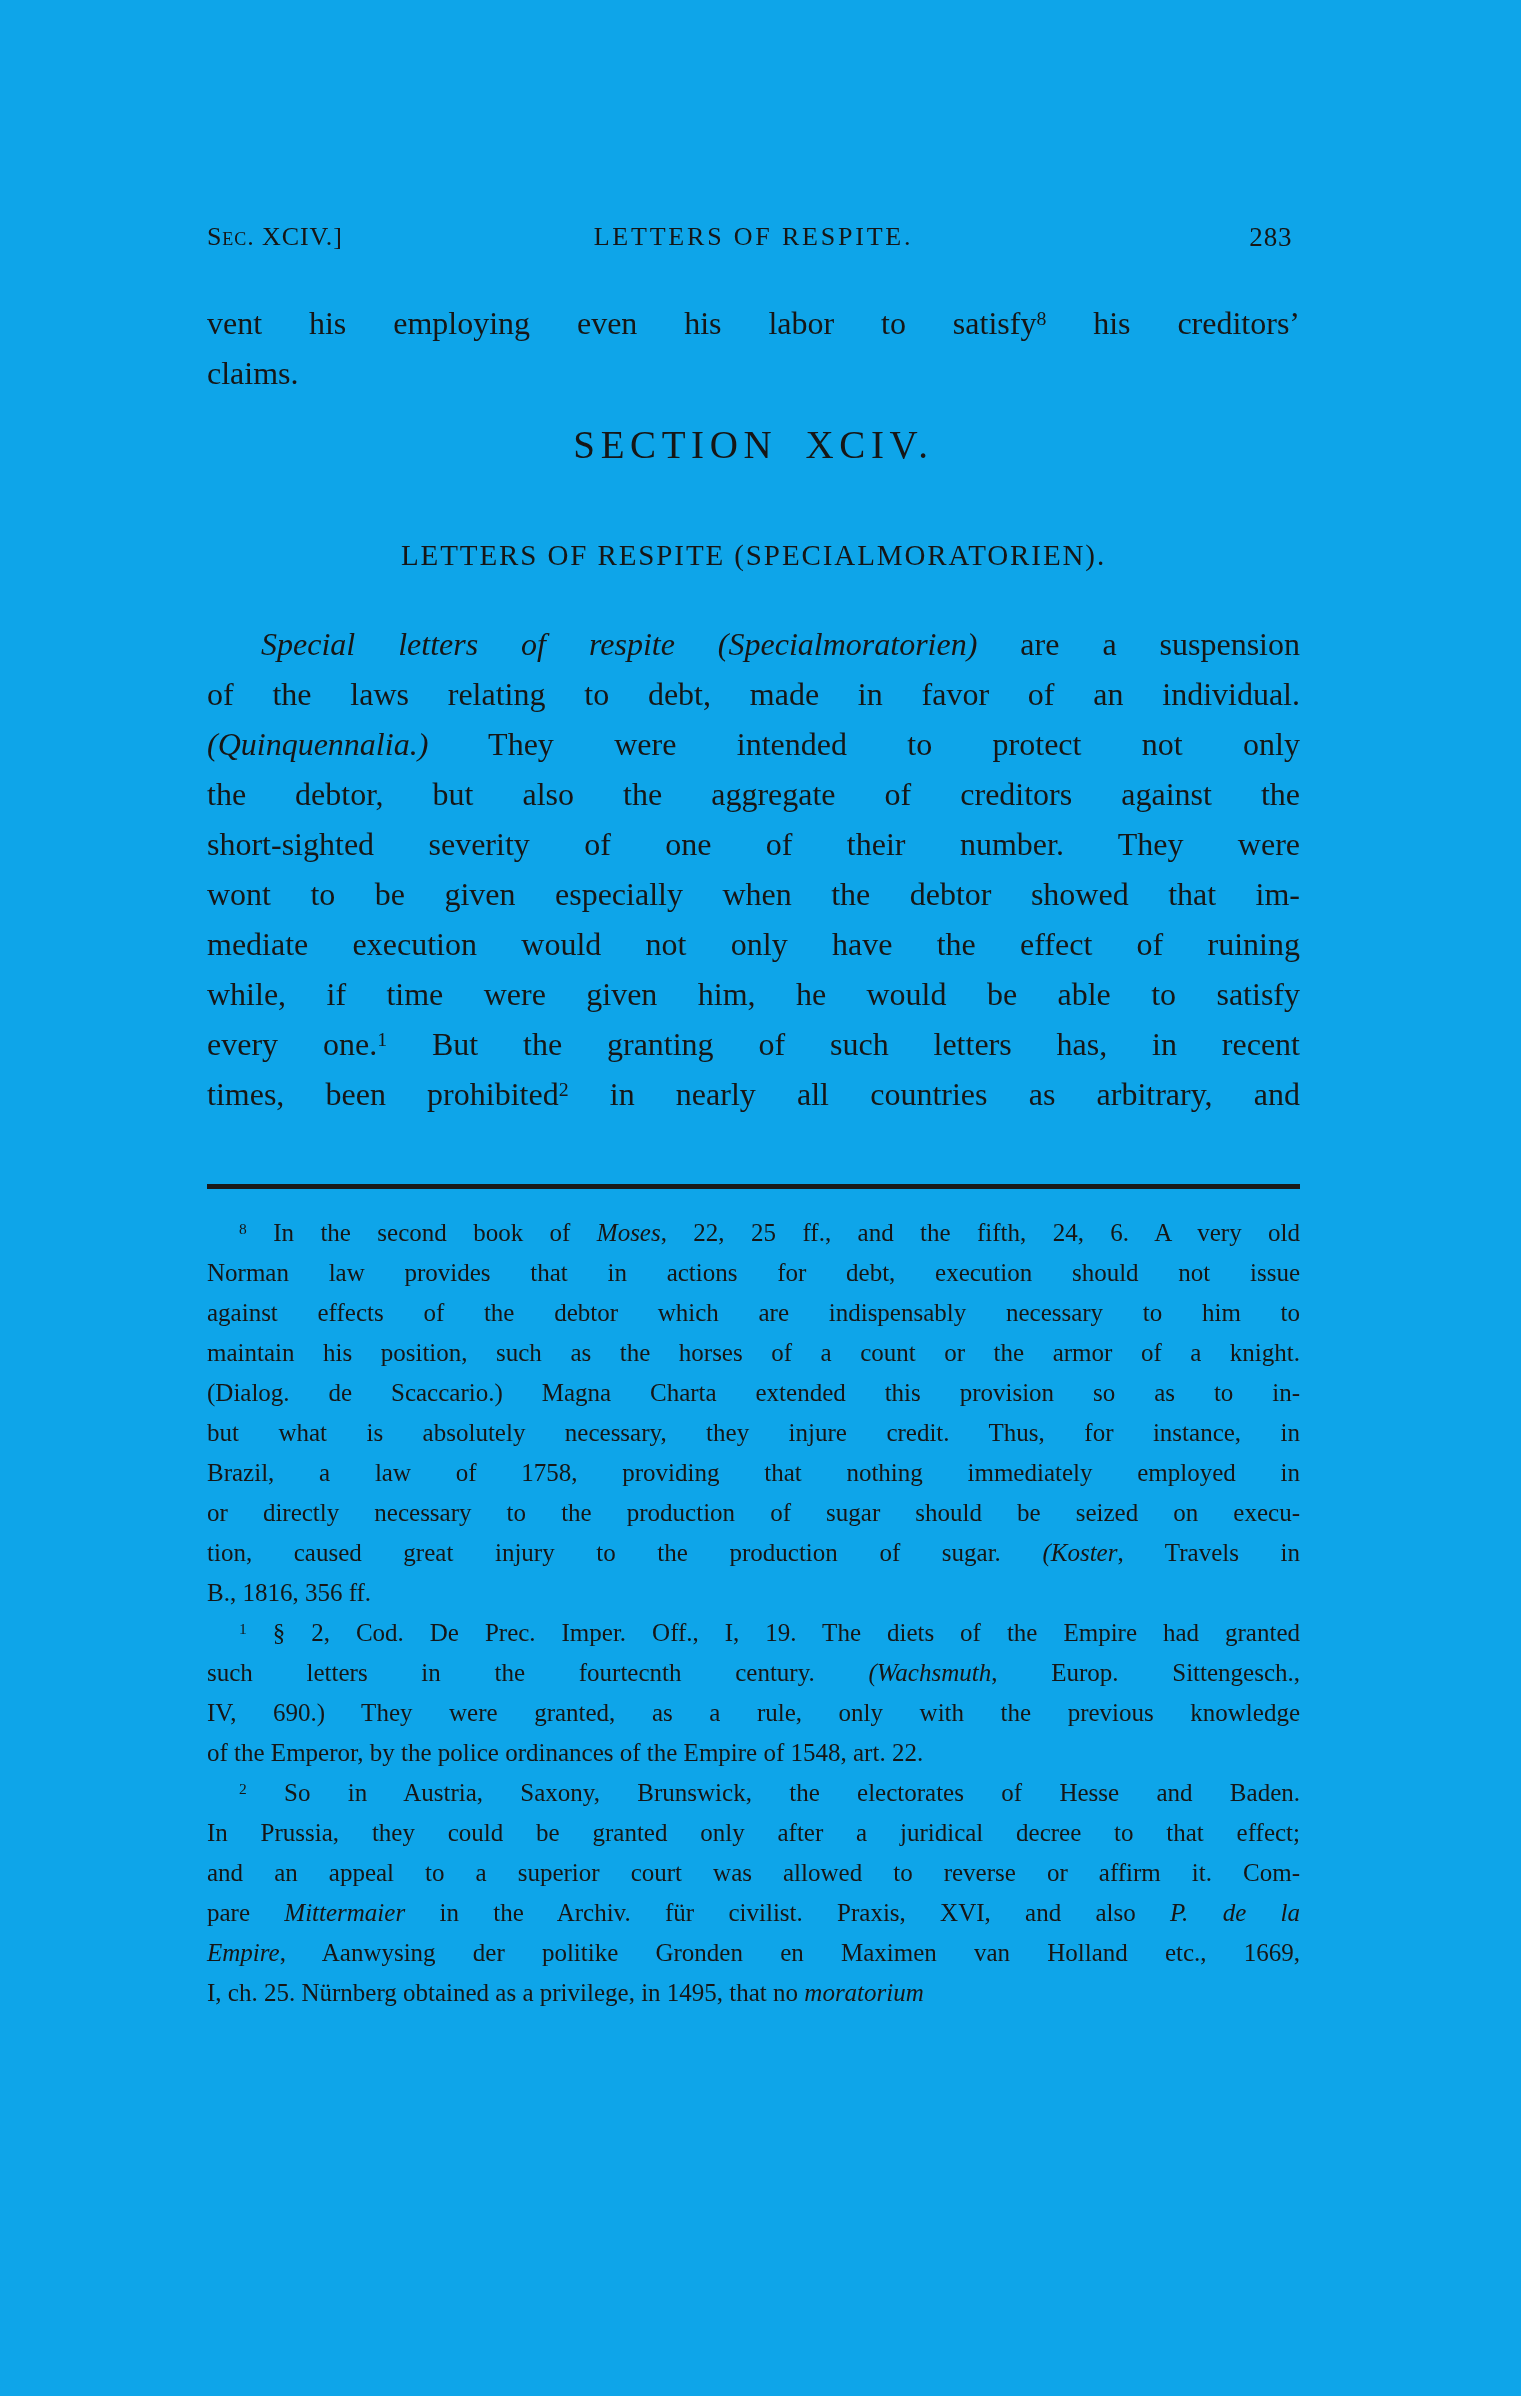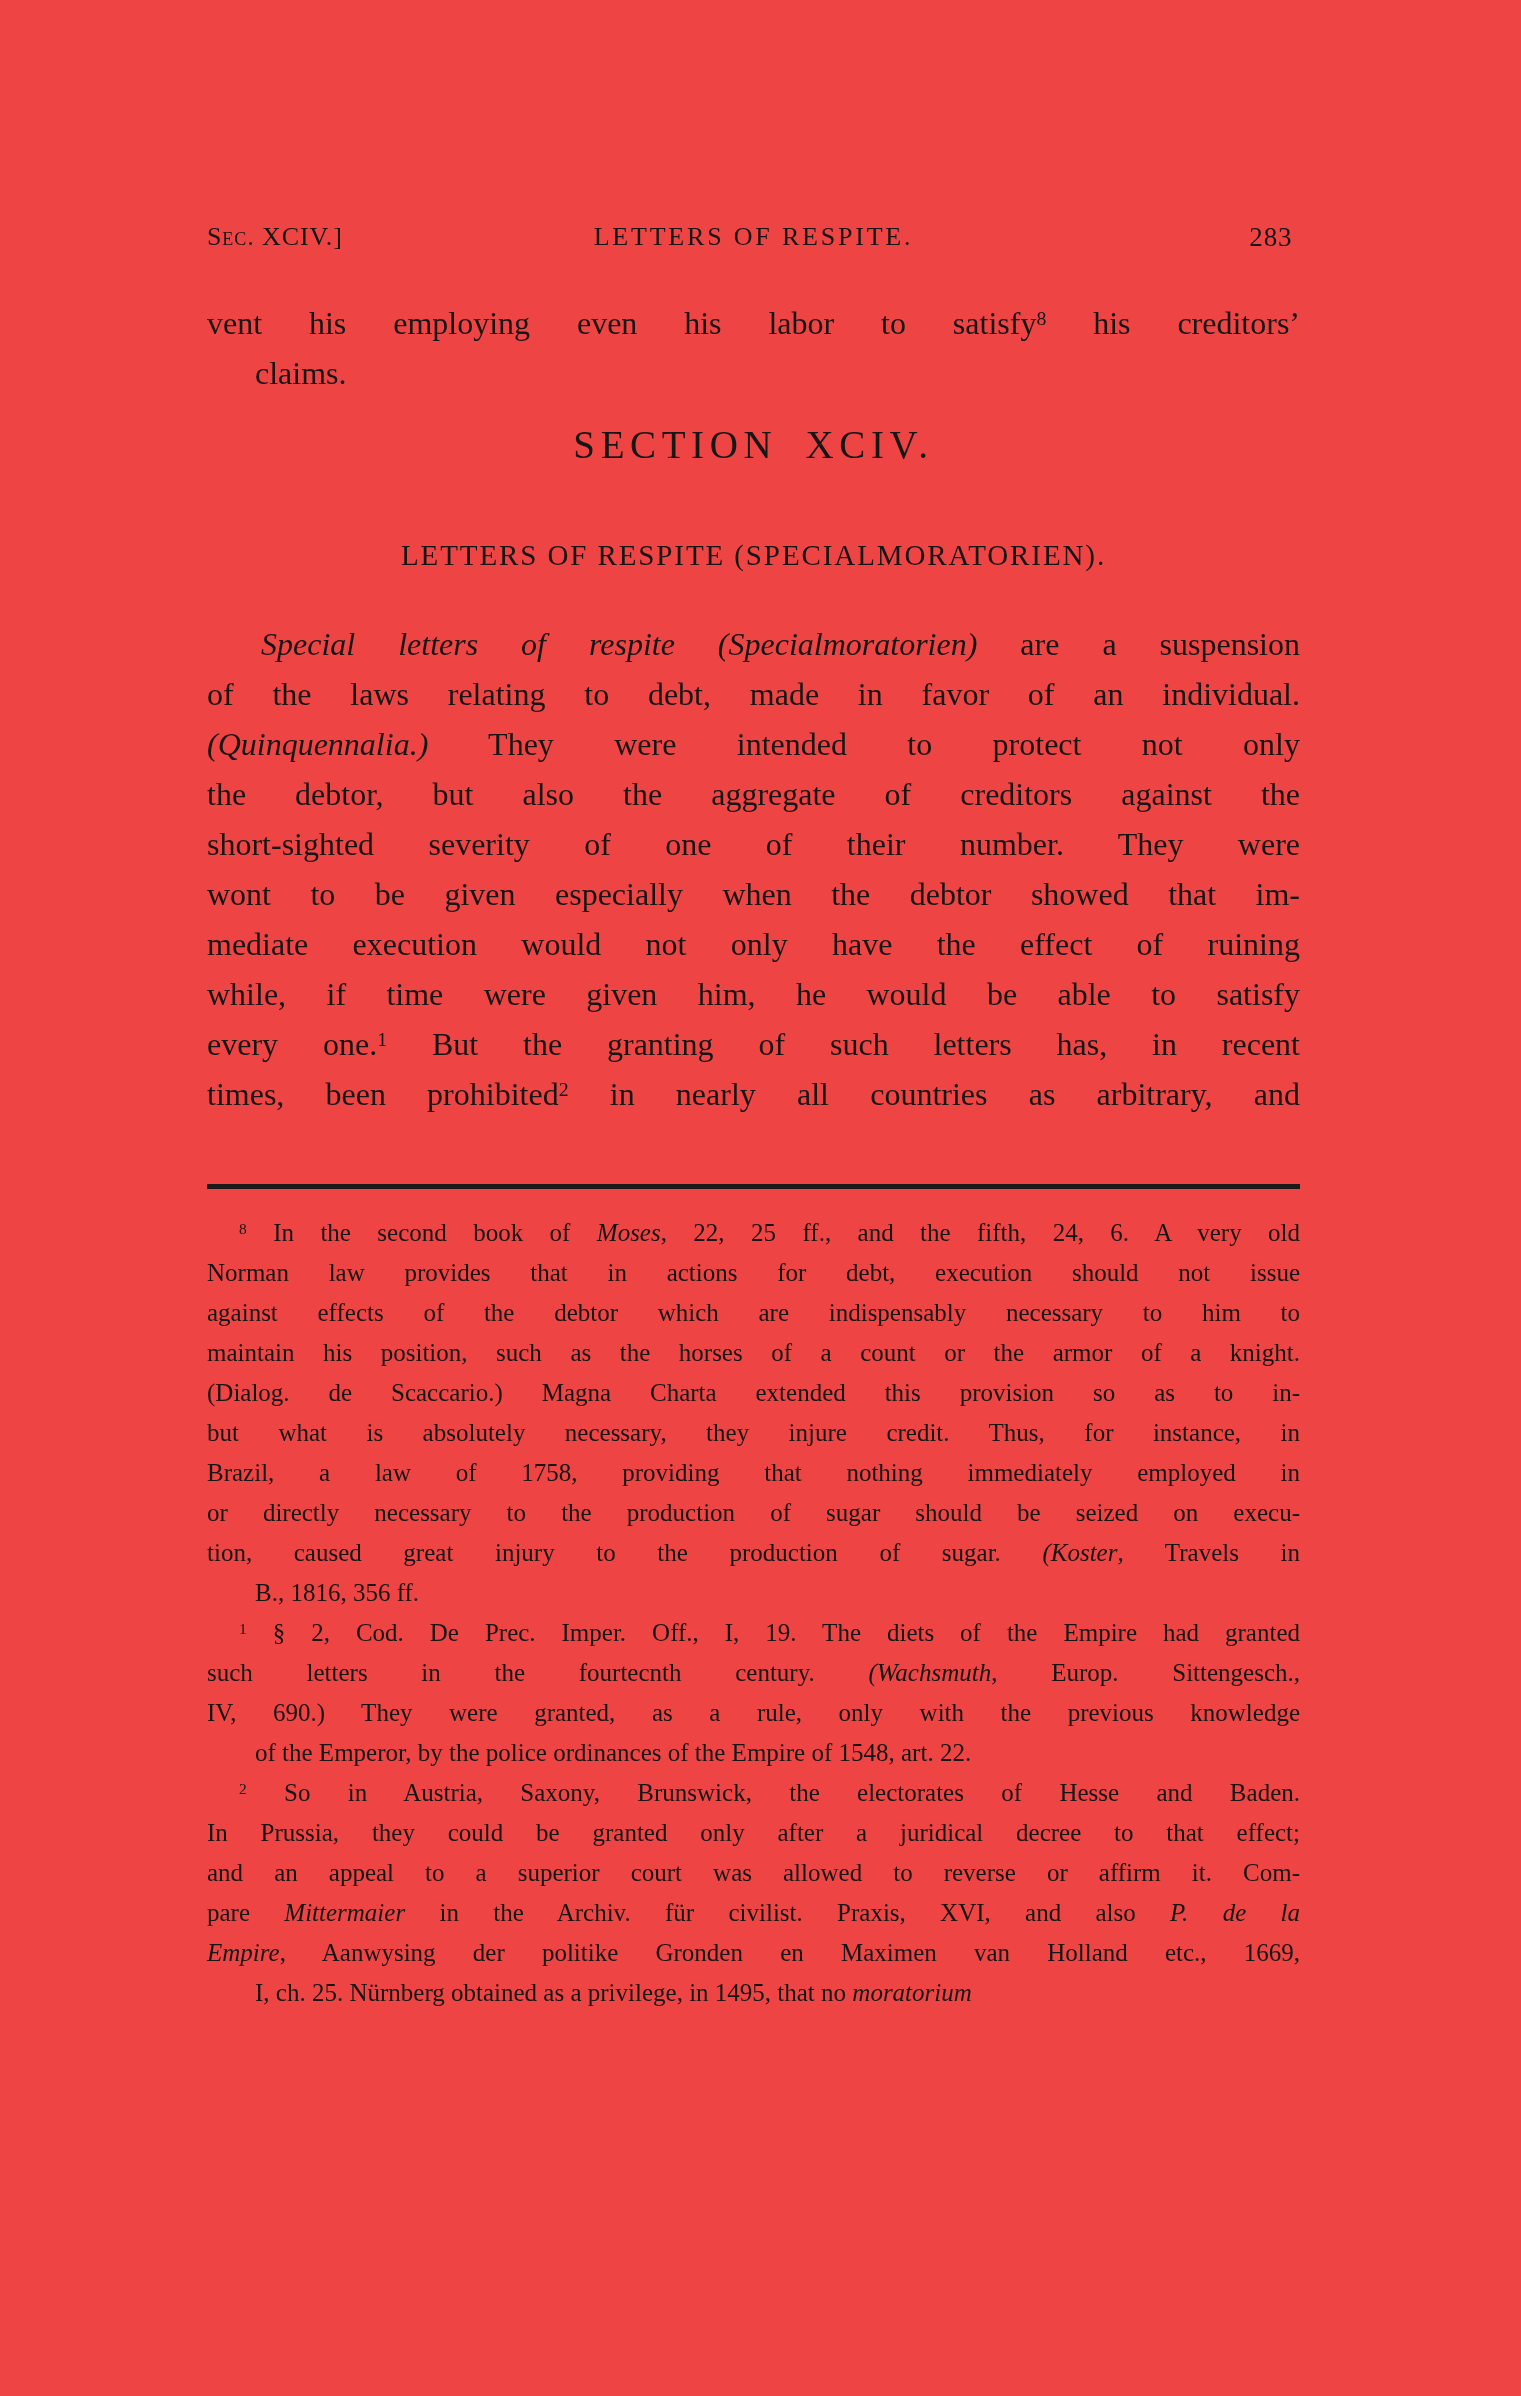--- a/index.html
+++ b/index.html
@@ -4,21 +4,21 @@
 <style>
   html, body {
     margin: 0;
     padding: 0;
     background: #ffffff;
   }
   .page {
     position: relative;
     width: 1521px;
     height: 2397px;
-    background: #ef4444;
+    background: #0ea5e9;
     color: #161616;
     font-family: "Liberation Serif", "DejaVu Serif", serif;
     overflow: hidden;
   }
   .content { position: absolute; left: 207px; width: 1093px; }
 
   
   .running-head {
     top: 222px;
     height: 37px;
@@ -68,21 +68,21 @@
 
   .footnotes { top: 1213px; font-size: 25px; line-height: 40px; }
   .footnote .tline:first-child { text-indent: 32px; }
 
   
   .tline {
     text-align: justify;
     text-align-last: justify;
     white-space: normal;
   }
-  .tline.tline-end { text-align-last: left; margin-left: 48px; }
+  .tline.tline-end { text-align-last: left; }
 
   .tline sup {
     font-size: 0.62em;
     line-height: 0;
     vertical-align: baseline;
     position: relative;
     top: -0.45em;
   }
   .tline .it { font-style: italic; }
 </style>

